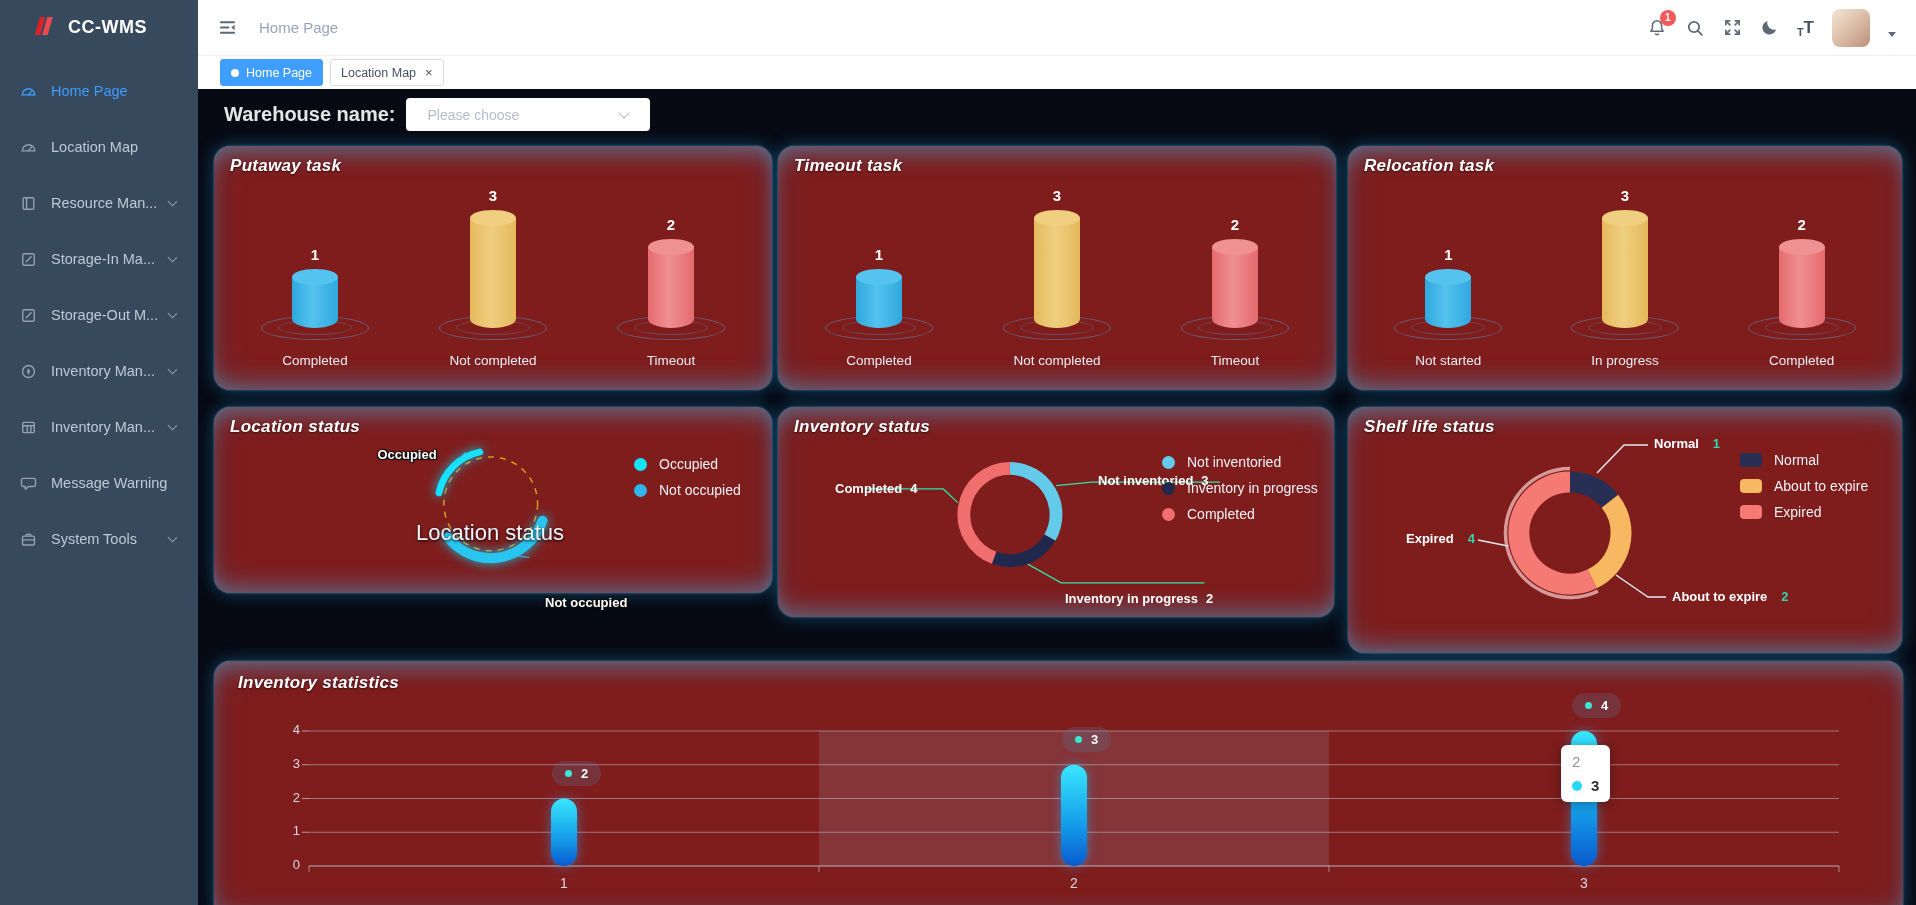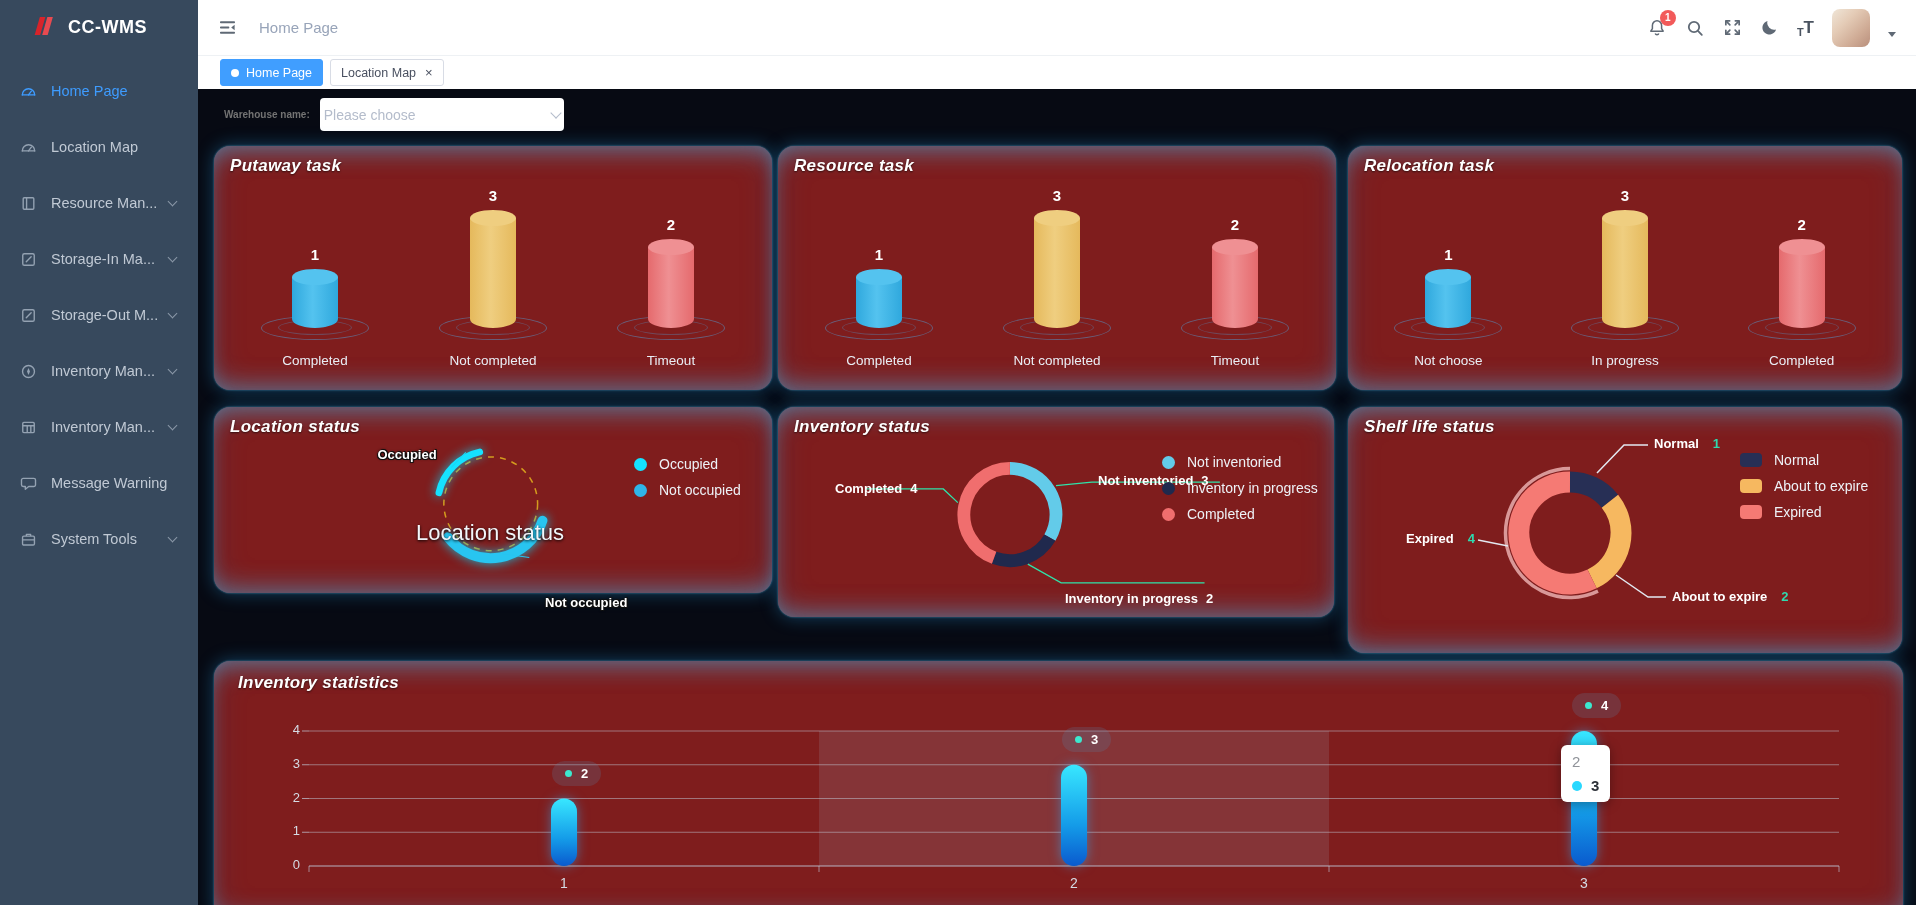--- a/index.html
+++ b/index.html
@@ -44,23 +44,23 @@
     padding-left:22px; border-top:1px solid #eef1f4; }
   .tab { height:27px; display:flex; align-items:center; gap:7px; padding:0 10px; font-size:12.5px;
     border:1px solid #d8dce5; color:#495060; background:#fff; border-radius:3px; cursor:pointer; }
   .tab.active { background:#409eff; border-color:#409eff; color:#fff; }
   .tab-dot { width:8px; height:8px; border-radius:50%; background:#fff; }
   .tab-close { font-size:13px; margin-left:2px; }
 
   .content { position:relative; flex:1; background:#070a13; overflow:hidden; }
 
   .filter-row { position:absolute; left:26px; top:9px; display:flex; align-items:center; gap:10px; }
-  .filter-label { color:#737373; font-size:10px; font-weight:700; }
+  .filter-label { color:#e5e5e5; font-size:20px; font-weight:700; }
   .select { width:244px; height:33px; background:#fff; border-radius:4px; display:flex;
-    align-items:center; justify-content:space-between; padding:0 4px; cursor:pointer; }
+    align-items:center; justify-content:space-between; padding:0 22px; cursor:pointer; }
   .select-placeholder { color:#b4bccb; font-size:14px; }
   .select-caret { width:8px; height:8px; border-right:1.4px solid #b4bccb; border-bottom:1.4px solid #b4bccb;
     transform:rotate(45deg); margin-top:-4px; }
 
   
   .card { position:absolute; background:#7f1d1d; border-radius:16px;
     box-shadow:0 0 18px rgba(35,155,225,.4), 0 0 2px rgba(130,220,255,.6),
       inset 0 0 34px rgba(25,120,185,.2),
       inset 0 16px 26px -14px rgba(80,205,255,.55),
       inset 0 -16px 26px -14px rgba(80,205,255,.5); }
@@ -313,21 +313,21 @@
               <span class="ring r2"></span>
               <div class="cyl-wrap" style="height:81px">
                 <div class="cyl-body" style="background:linear-gradient(90deg,#e56a6d,#ef9093 45%,#e56a6d)"></div>
                 <div class="cyl-top" style="background:#ef9093"></div>
               </div>
               <div class="cyl-name">Timeout</div>
             </div>
           </div>
       </section>
       <section class="card" style="left:580px; top:57px; width:558px; height:244px;">
-        <h3 class="card-title">Resource task</h3>
+        <h3 class="card-title">Timeout task</h3>
         <div class="cyl-area">
             <div class="cyl-col">
               <div class="cyl-val" style="bottom:127px">1</div>
               <span class="ring r1"></span>
               <span class="ring r2"></span>
               <div class="cyl-wrap" style="height:51px">
                 <div class="cyl-body" style="background:linear-gradient(90deg,#2fa8dd,#54c3ef 45%,#2fa8dd)"></div>
                 <div class="cyl-top" style="background:#54c3ef"></div>
               </div>
               <div class="cyl-name">Completed</div>
@@ -358,21 +358,21 @@
         <h3 class="card-title">Relocation task</h3>
         <div class="cyl-area">
             <div class="cyl-col">
               <div class="cyl-val" style="bottom:127px">1</div>
               <span class="ring r1"></span>
               <span class="ring r2"></span>
               <div class="cyl-wrap" style="height:51px">
                 <div class="cyl-body" style="background:linear-gradient(90deg,#2fa8dd,#54c3ef 45%,#2fa8dd)"></div>
                 <div class="cyl-top" style="background:#54c3ef"></div>
               </div>
-              <div class="cyl-name">Not choose</div>
+              <div class="cyl-name">Not started</div>
             </div>
             <div class="cyl-col">
               <div class="cyl-val" style="bottom:186px">3</div>
               <span class="ring r1"></span>
               <span class="ring r2"></span>
               <div class="cyl-wrap" style="height:110px">
                 <div class="cyl-body" style="background:linear-gradient(90deg,#e5b95c,#efce80 45%,#e5b95c)"></div>
                 <div class="cyl-top" style="background:#efce80"></div>
               </div>
               <div class="cyl-name">In progress</div>

